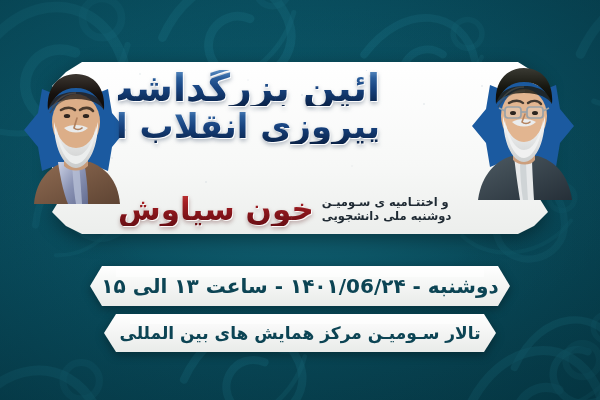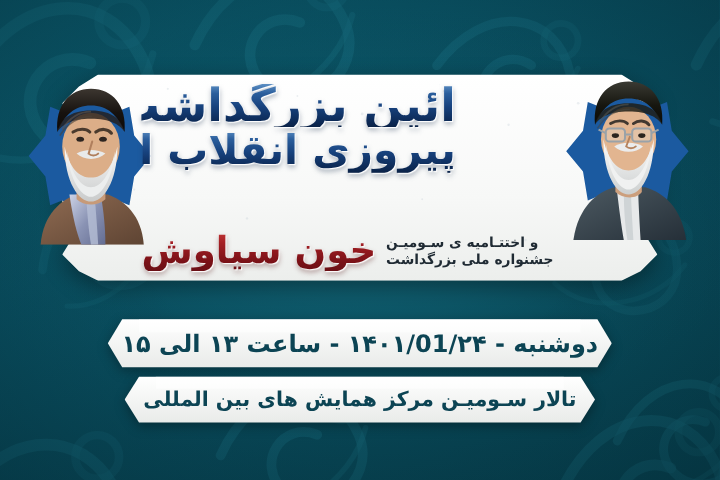--- a/index.html
+++ b/index.html
@@ -264,37 +264,37 @@
 
   <div class="titles">
     <div class="t-line t1">آئین بزرگداشت سالگرد</div>
     <div class="t-line t2">پیروزی انقلاب اسلامی</div>
   </div>
 
   <div class="row3">
     <div class="t-red">خون سیاوش</div>
     <div class="sub-stack">
       <span>و اختتـامیه ی سـومیـن</span>
-      <span>جشنواره ملی بزرگداشت</span>
+      <span>دوشنبه ملی دانشجویی</span>
     </div>
   </div>
 
   <div class="ribbon date">
     <svg viewBox="0 0 420 44" preserveAspectRatio="none" aria-hidden="true">
       <defs>
         <linearGradient id="rg1" x1="0" y1="0" x2="0" y2="1">
           <stop offset="0%" stop-color="#ffffff"></stop>
             <stop offset="100%" stop-color="#e9ebe9"></stop>
         </linearGradient>
       </defs>
       <path fill="url(#rg1)" d="
         M26,2 L394,2 L408,2 L420,22 L408,42 L394,42 L26,42 L12,42 L0,22 L12,2 Z"></path>
       <path fill="#ffffff" opacity=".55" d="M26,2 L394,2 L394,13 L26,13 Z"></path>
     </svg>
-    <div class="label">دوشنبه - ۱۴۰۱/01/۲۴ - ساعت ۱۳ الی ۱۵</div>
+    <div class="label">دوشنبه - ۱۴۰۱/06/۲۴ - ساعت ۱۳ الی ۱۵</div>
   </div>
 
   <div class="ribbon venue">
     <svg viewBox="0 0 392 42" preserveAspectRatio="none" aria-hidden="true">
       <defs>
         <linearGradient id="rg2" x1="0" y1="0" x2="0" y2="1">
           <stop offset="0%" stop-color="#ffffff"></stop>
             <stop offset="100%" stop-color="#e9ebe9"></stop>
         </linearGradient>
       </defs>

